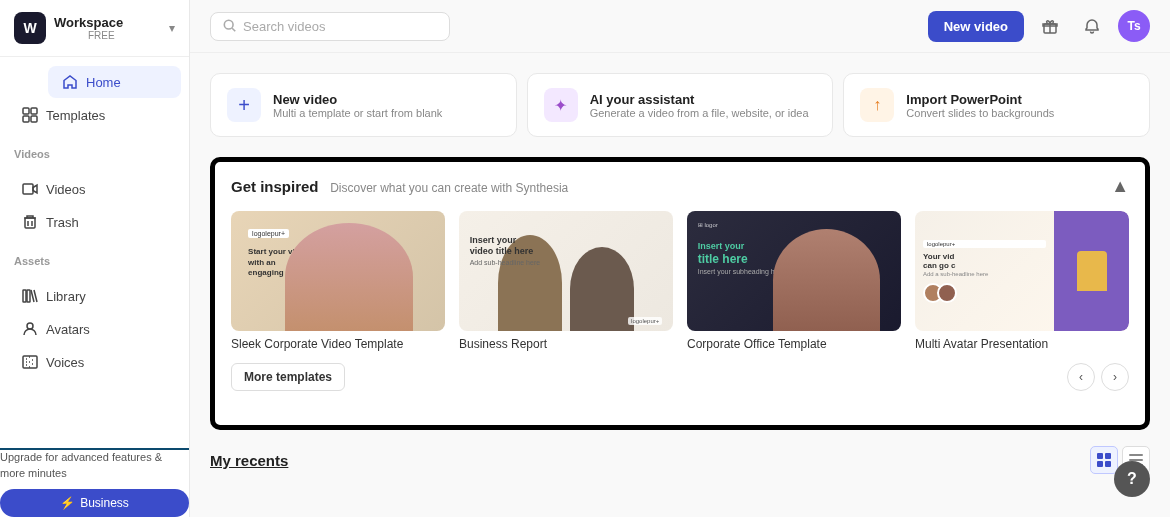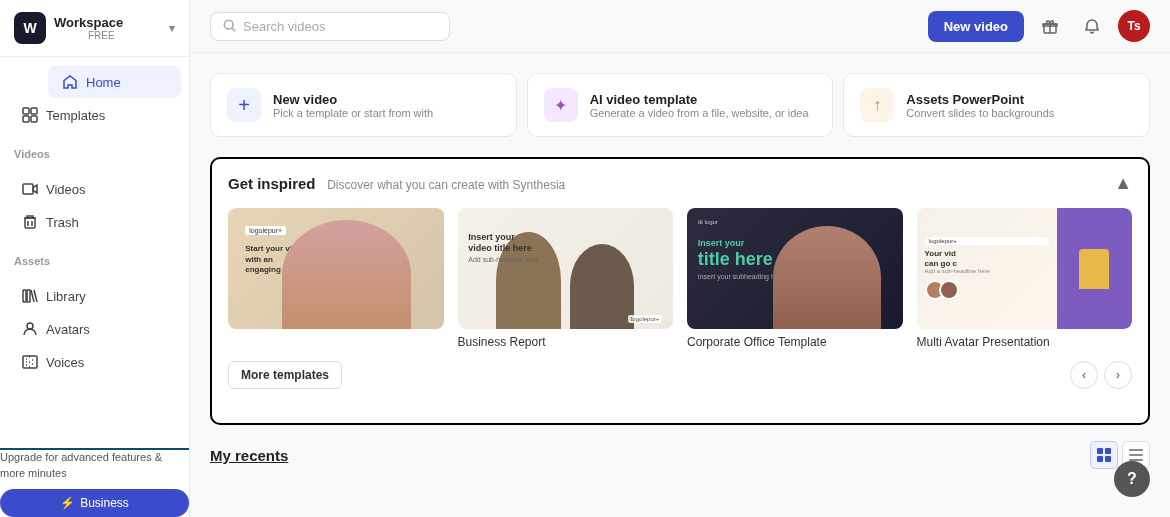--- a/index.html
+++ b/index.html
@@ -110,21 +110,21 @@
     }
     .icon-btn {
       background: none; border: none; cursor: pointer;
       color: #666; font-size: 16px;
       width: 32px; height: 32px;
       display: flex; align-items: center; justify-content: center;
       border-radius: 6px;
     }
     .avatar-btn {
       width: 32px; height: 32px;
-      background: #b91c1c; color: #fff;
+      background: #8b5cf6; color: #fff;
       border-radius: 50%; border: none; cursor: pointer;
       font-size: 12px; font-weight: 600;
       display: flex; align-items: center; justify-content: center;
     }
 
     
     .content { padding: 20px; flex: 1; }
 
     
     .quick-actions {
@@ -276,21 +276,21 @@
       border-radius: 50%; border: none; cursor: pointer;
       font-size: 16px; font-weight: 700;
       display: flex; align-items: center; justify-content: center;
     }
 
     .inspired-section {
       background: #fff;
       border-radius: 10px;
       padding: 14px 16px;
       margin-bottom: 16px;
-      border: 2px solid #000000;
+      border: 5px solid #000000;
     }
   </style>
 </head>
 <body>
 
 <div id="sidebar">
   <div class="workspace-header">
     <div class="workspace-logo">W</div>
     <div class="workspace-info">
       <div class="workspace-name">Workspace</div>
@@ -399,34 +399,34 @@
     </div>
   </div>
 
   <div class="content">
 
     <div class="quick-actions">
       <div class="quick-action-card">
         <div class="qa-icon blue" style="font-size:20px; color:#3b4cca;">+</div>
         <div>
           <div class="qa-text-title">New video</div>
-          <div class="qa-text-sub">Pick a template or start from with</div>
+          <div class="qa-text-sub">Multi a template or start from blank</div>
         </div>
       </div>
       <div class="quick-action-card">
         <div class="qa-icon purple" style="font-size:16px; color:#9b4dca;">✦</div>
         <div>
-          <div class="qa-text-title">AI video template</div>
+          <div class="qa-text-title">AI your assistant</div>
           <div class="qa-text-sub">Generate a video from a file, website, or idea</div>
         </div>
       </div>
       <div class="quick-action-card">
         <div class="qa-icon orange" style="font-size:16px; color:#e67e22;">↑</div>
         <div>
-          <div class="qa-text-title">Assets PowerPoint</div>
+          <div class="qa-text-title">Import PowerPoint</div>
           <div class="qa-text-sub">Convert slides to backgrounds</div>
         </div>
       </div>
     </div>
 
     <div class="inspired-section">
       <div class="section-header">
         <div>
           <span class="section-title">Get inspired</span>
           <span class="section-subtitle">Discover what you can create with Synthesia</span>
@@ -437,20 +437,21 @@
       <div class="templates-row">
 
         <div class="template-card">
           <div class="template-thumb t1">
             <div class="template-thumb-inner">
               <div class="t1-logo">logolepur+</div>
               <div class="t1-text">Start your video<br>with an<br>engaging title</div>
               <div class="t1-person"></div>
             </div>
           </div>
+          <div class="template-name">Sleek Corporate Video Template</div>
         </div>
 
         <div class="template-card">
           <div class="template-thumb t2">
             <div class="template-thumb-inner">
               <div class="t2-people">
                 <div class="t2-person t2-p1"></div>
                 <div class="t2-person t2-p2"></div>
               </div>
               <div class="t2-text-overlay">
@@ -460,21 +461,21 @@
             </div>
           </div>
           <div class="template-name">Business Report</div>
         </div>
 
         <div class="template-card">
           <div class="template-thumb t3">
             <div class="template-thumb-inner">
               <div class="t3-logo" style="position:absolute;left:5%;top:8%;font-size:6px;color:#fff;opacity:0.7;">⊞ logor</div>
               <div class="t3-text">
-                Insert your<br><span style="font-size:18px;">title here</span><br><span class="t3-sub">Insert your subheading here</span>
+                Insert your<br><span style="font-size:12px;">title here</span><br><span class="t3-sub">Insert your subheading here</span>
               </div>
               <div class="t3-person"></div>
             </div>
           </div>
           <div class="template-name">Corporate Office Template</div>
         </div>
 
         <div class="template-card">
           <div class="template-thumb t4">
             <div class="template-thumb-inner">

